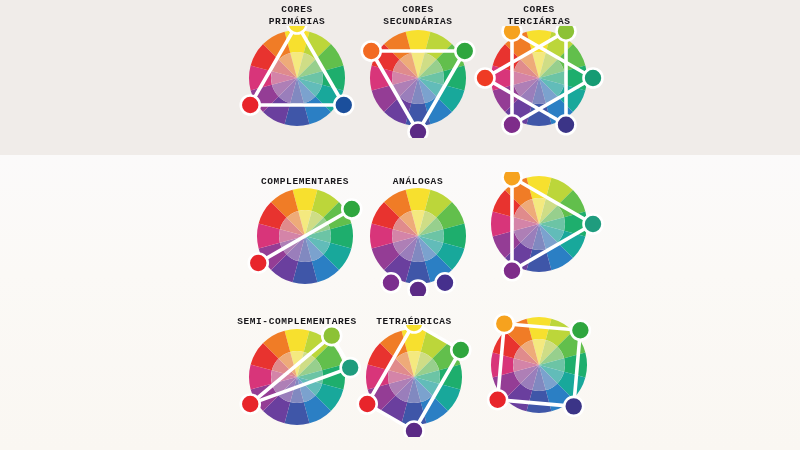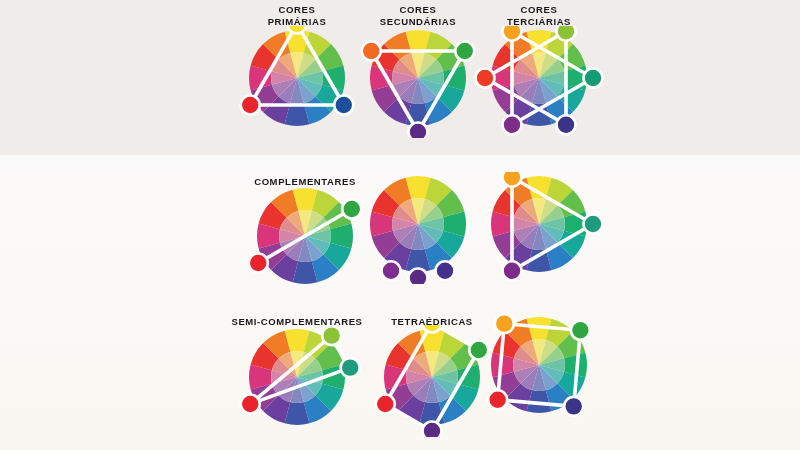--- a/index.html
+++ b/index.html
@@ -41,21 +41,21 @@
   }
   .cell-label {
     text-align: center;
     font-size: 9.5px;
     font-weight: bold;
     letter-spacing: 0.6px;
     color: #17161a;
     line-height: 11.5px;
     text-transform: uppercase;
     white-space: pre-line;
-    font-family: Liberation Sans, sans-serif;
+    font-family: Liberation Mono, monospace;
   }
   .wheel-holder {
     position: relative;
     width: 170px;
   }
   .wheel-svg {
     display: block;
     margin: 0 auto;
   }
 </style>
@@ -246,20 +246,21 @@
               <line x1="131.77" y1="25.00" x2="38.23" y2="79.00" stroke="#ffffff" stroke-width="3.6" stroke-linecap="round"></line>
             </g>
             <g>
               <circle cx="131.77" cy="25.00" r="9.5" fill="#2fa63f" stroke="#ffffff" stroke-width="2.6"></circle>
               <circle cx="38.23" cy="79.00" r="9.5" fill="#e8252b" stroke="#ffffff" stroke-width="2.6"></circle>
             </g>
           </svg>
         </div>
       </div>
       <div class="cell" style="left: 333px; top: 176px;">
+        <div class="cell-label">ANÁLOGAS</div>
         <div class="wheel-holder" style="margin-top: -4px;">
           <svg class="wheel-svg" width="170" height="112" viewBox="0 0 170 112">
             <g>
               <path d="M 72.576685835079 5.635560338124719 A 48 48 0 0 1 97.423314164921 5.635560338124719 L 91.72929517266554 26.885928516484224 A 26 26 0 0 0 78.27070482733446 26.885928516484224 Z" fill="#f7e02e"></path>
               <path d="M 97.423314164921 5.635560338124719 A 48 48 0 0 1 118.94112549695429 18.058874503045722 L 103.38477631085024 33.615223689149765 A 26 26 0 0 0 91.72929517266554 26.885928516484224 Z" fill="#bcd63a"></path>
               <path d="M 118.94112549695429 18.058874503045722 A 48 48 0 0 1 131.36443966187528 39.576685835079005 L 110.11407148351577 45.27070482733446 A 26 26 0 0 0 103.38477631085024 33.615223689149765 Z" fill="#62bf4c"></path>
               <path d="M 131.36443966187528 39.576685835079005 A 48 48 0 0 1 131.36443966187528 64.423314164921 L 110.11407148351577 58.72929517266554 A 26 26 0 0 0 110.11407148351577 45.27070482733446 Z" fill="#1eae6d"></path>
               <path d="M 131.36443966187528 64.423314164921 A 48 48 0 0 1 118.94112549695429 85.94112549695427 L 103.38477631085024 70.38477631085024 A 26 26 0 0 0 110.11407148351577 58.72929517266554 Z" fill="#18a89b"></path>
               <path d="M 118.94112549695429 85.94112549695427 A 48 48 0 0 1 97.423314164921 98.36443966187528 L 91.72929517266554 77.11407148351577 A 26 26 0 0 0 103.38477631085024 70.38477631085024 Z" fill="#2b7fc4"></path>
               <path d="M 97.423314164921 98.36443966187528 A 48 48 0 0 1 72.576685835079 98.36443966187528 L 78.27070482733446 77.11407148351577 A 26 26 0 0 0 91.72929517266554 77.11407148351577 Z" fill="#3f56a8"></path>
@@ -374,21 +375,21 @@
               <line x1="119.71" y1="10.63" x2="138.18" y2="42.62" stroke="#ffffff" stroke-width="3.6" stroke-linecap="round"></line>
             </g>
             <g>
               <circle cx="38.23" cy="79.00" r="9.5" fill="#e8252b" stroke="#ffffff" stroke-width="2.6"></circle>
               <circle cx="119.71" cy="10.63" r="9.5" fill="#8cc236" stroke="#ffffff" stroke-width="2.6"></circle>
               <circle cx="138.18" cy="42.62" r="9.5" fill="#1f9c7e" stroke="#ffffff" stroke-width="2.6"></circle>
             </g>
           </svg>
         </div>
       </div>
-      <div class="cell" style="left: 347px; top: 316px;">
+      <div class="cell" style="left: 329px; top: 316px;">
         <div class="cell-label">TETRAÉDRICAS</div>
         <div class="wheel-holder" style="margin-top: -3px;">
           <svg class="wheel-svg" width="170" height="112" viewBox="0 0 170 112">
             <g>
               <path d="M 72.576685835079 5.635560338124719 A 48 48 0 0 1 97.423314164921 5.635560338124719 L 91.72929517266554 26.885928516484224 A 26 26 0 0 0 78.27070482733446 26.885928516484224 Z" fill="#f7e02e"></path>
               <path d="M 97.423314164921 5.635560338124719 A 48 48 0 0 1 118.94112549695429 18.058874503045722 L 103.38477631085024 33.615223689149765 A 26 26 0 0 0 91.72929517266554 26.885928516484224 Z" fill="#bcd63a"></path>
               <path d="M 118.94112549695429 18.058874503045722 A 48 48 0 0 1 131.36443966187528 39.576685835079005 L 110.11407148351577 45.27070482733446 A 26 26 0 0 0 103.38477631085024 33.615223689149765 Z" fill="#62bf4c"></path>
               <path d="M 131.36443966187528 39.576685835079005 A 48 48 0 0 1 131.36443966187528 64.423314164921 L 110.11407148351577 58.72929517266554 A 26 26 0 0 0 110.11407148351577 45.27070482733446 Z" fill="#1eae6d"></path>
               <path d="M 131.36443966187528 64.423314164921 A 48 48 0 0 1 118.94112549695429 85.94112549695427 L 103.38477631085024 70.38477631085024 A 26 26 0 0 0 110.11407148351577 58.72929517266554 Z" fill="#18a89b"></path>
               <path d="M 118.94112549695429 85.94112549695427 A 48 48 0 0 1 97.423314164921 98.36443966187528 L 91.72929517266554 77.11407148351577 A 26 26 0 0 0 103.38477631085024 70.38477631085024 Z" fill="#2b7fc4"></path>

